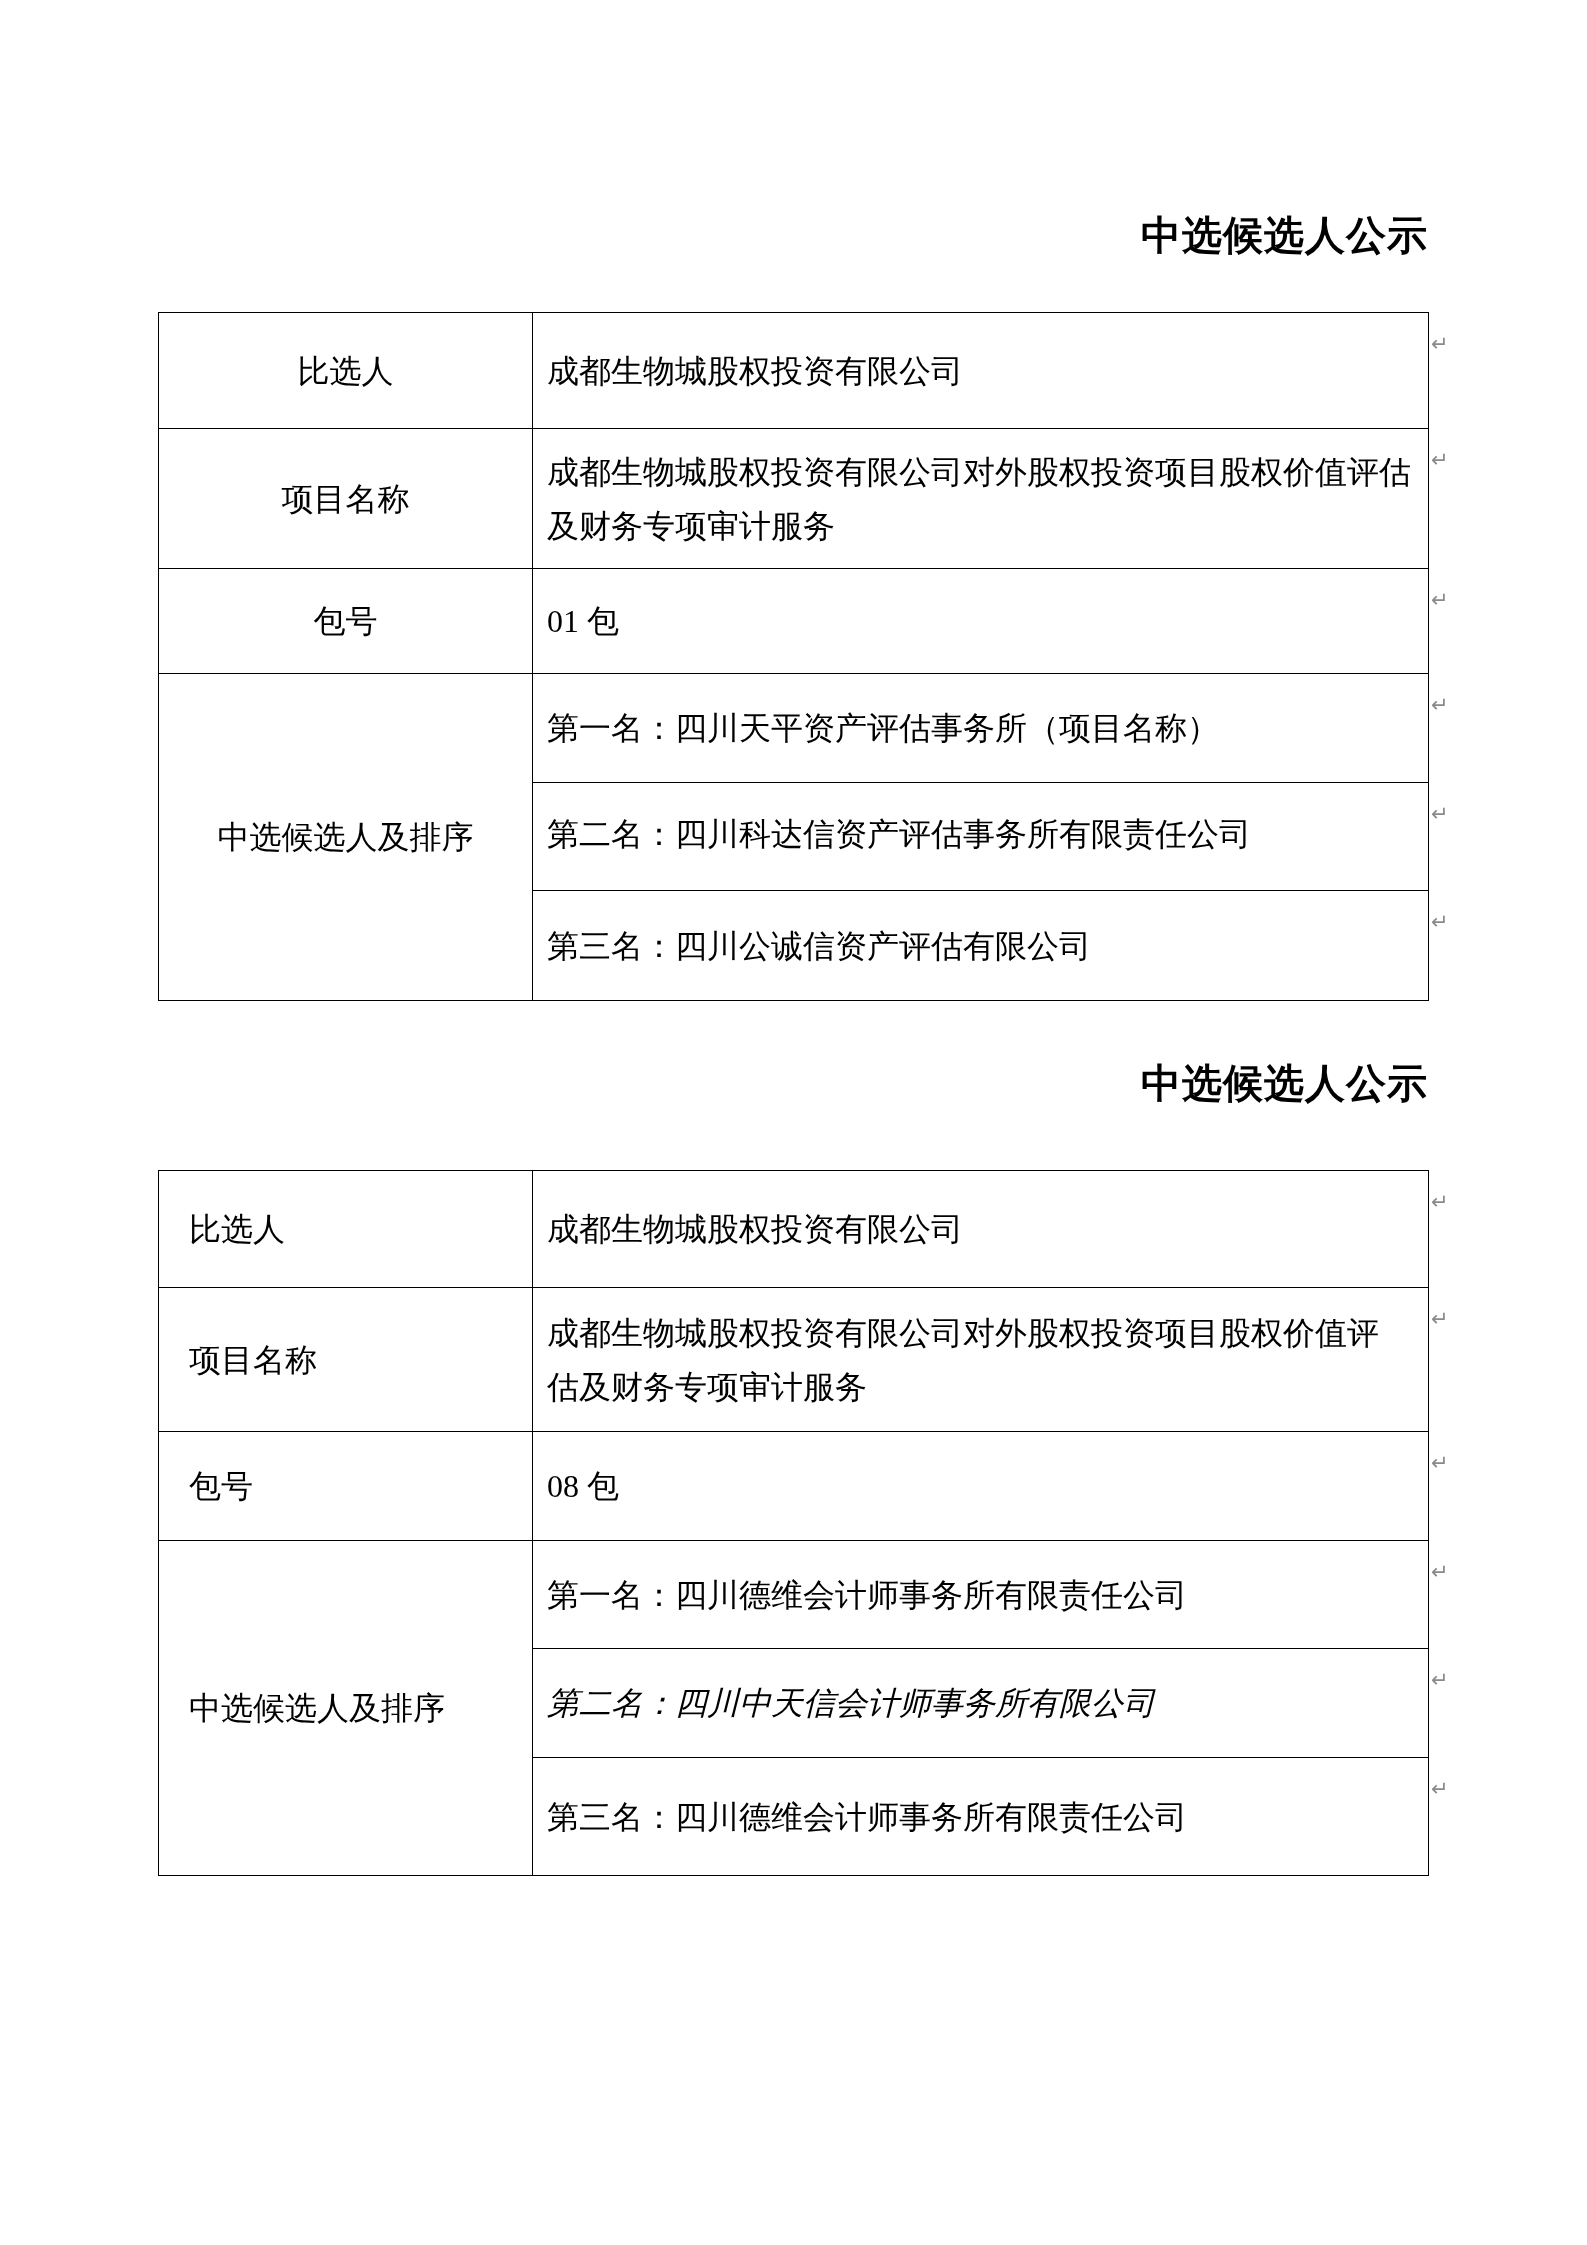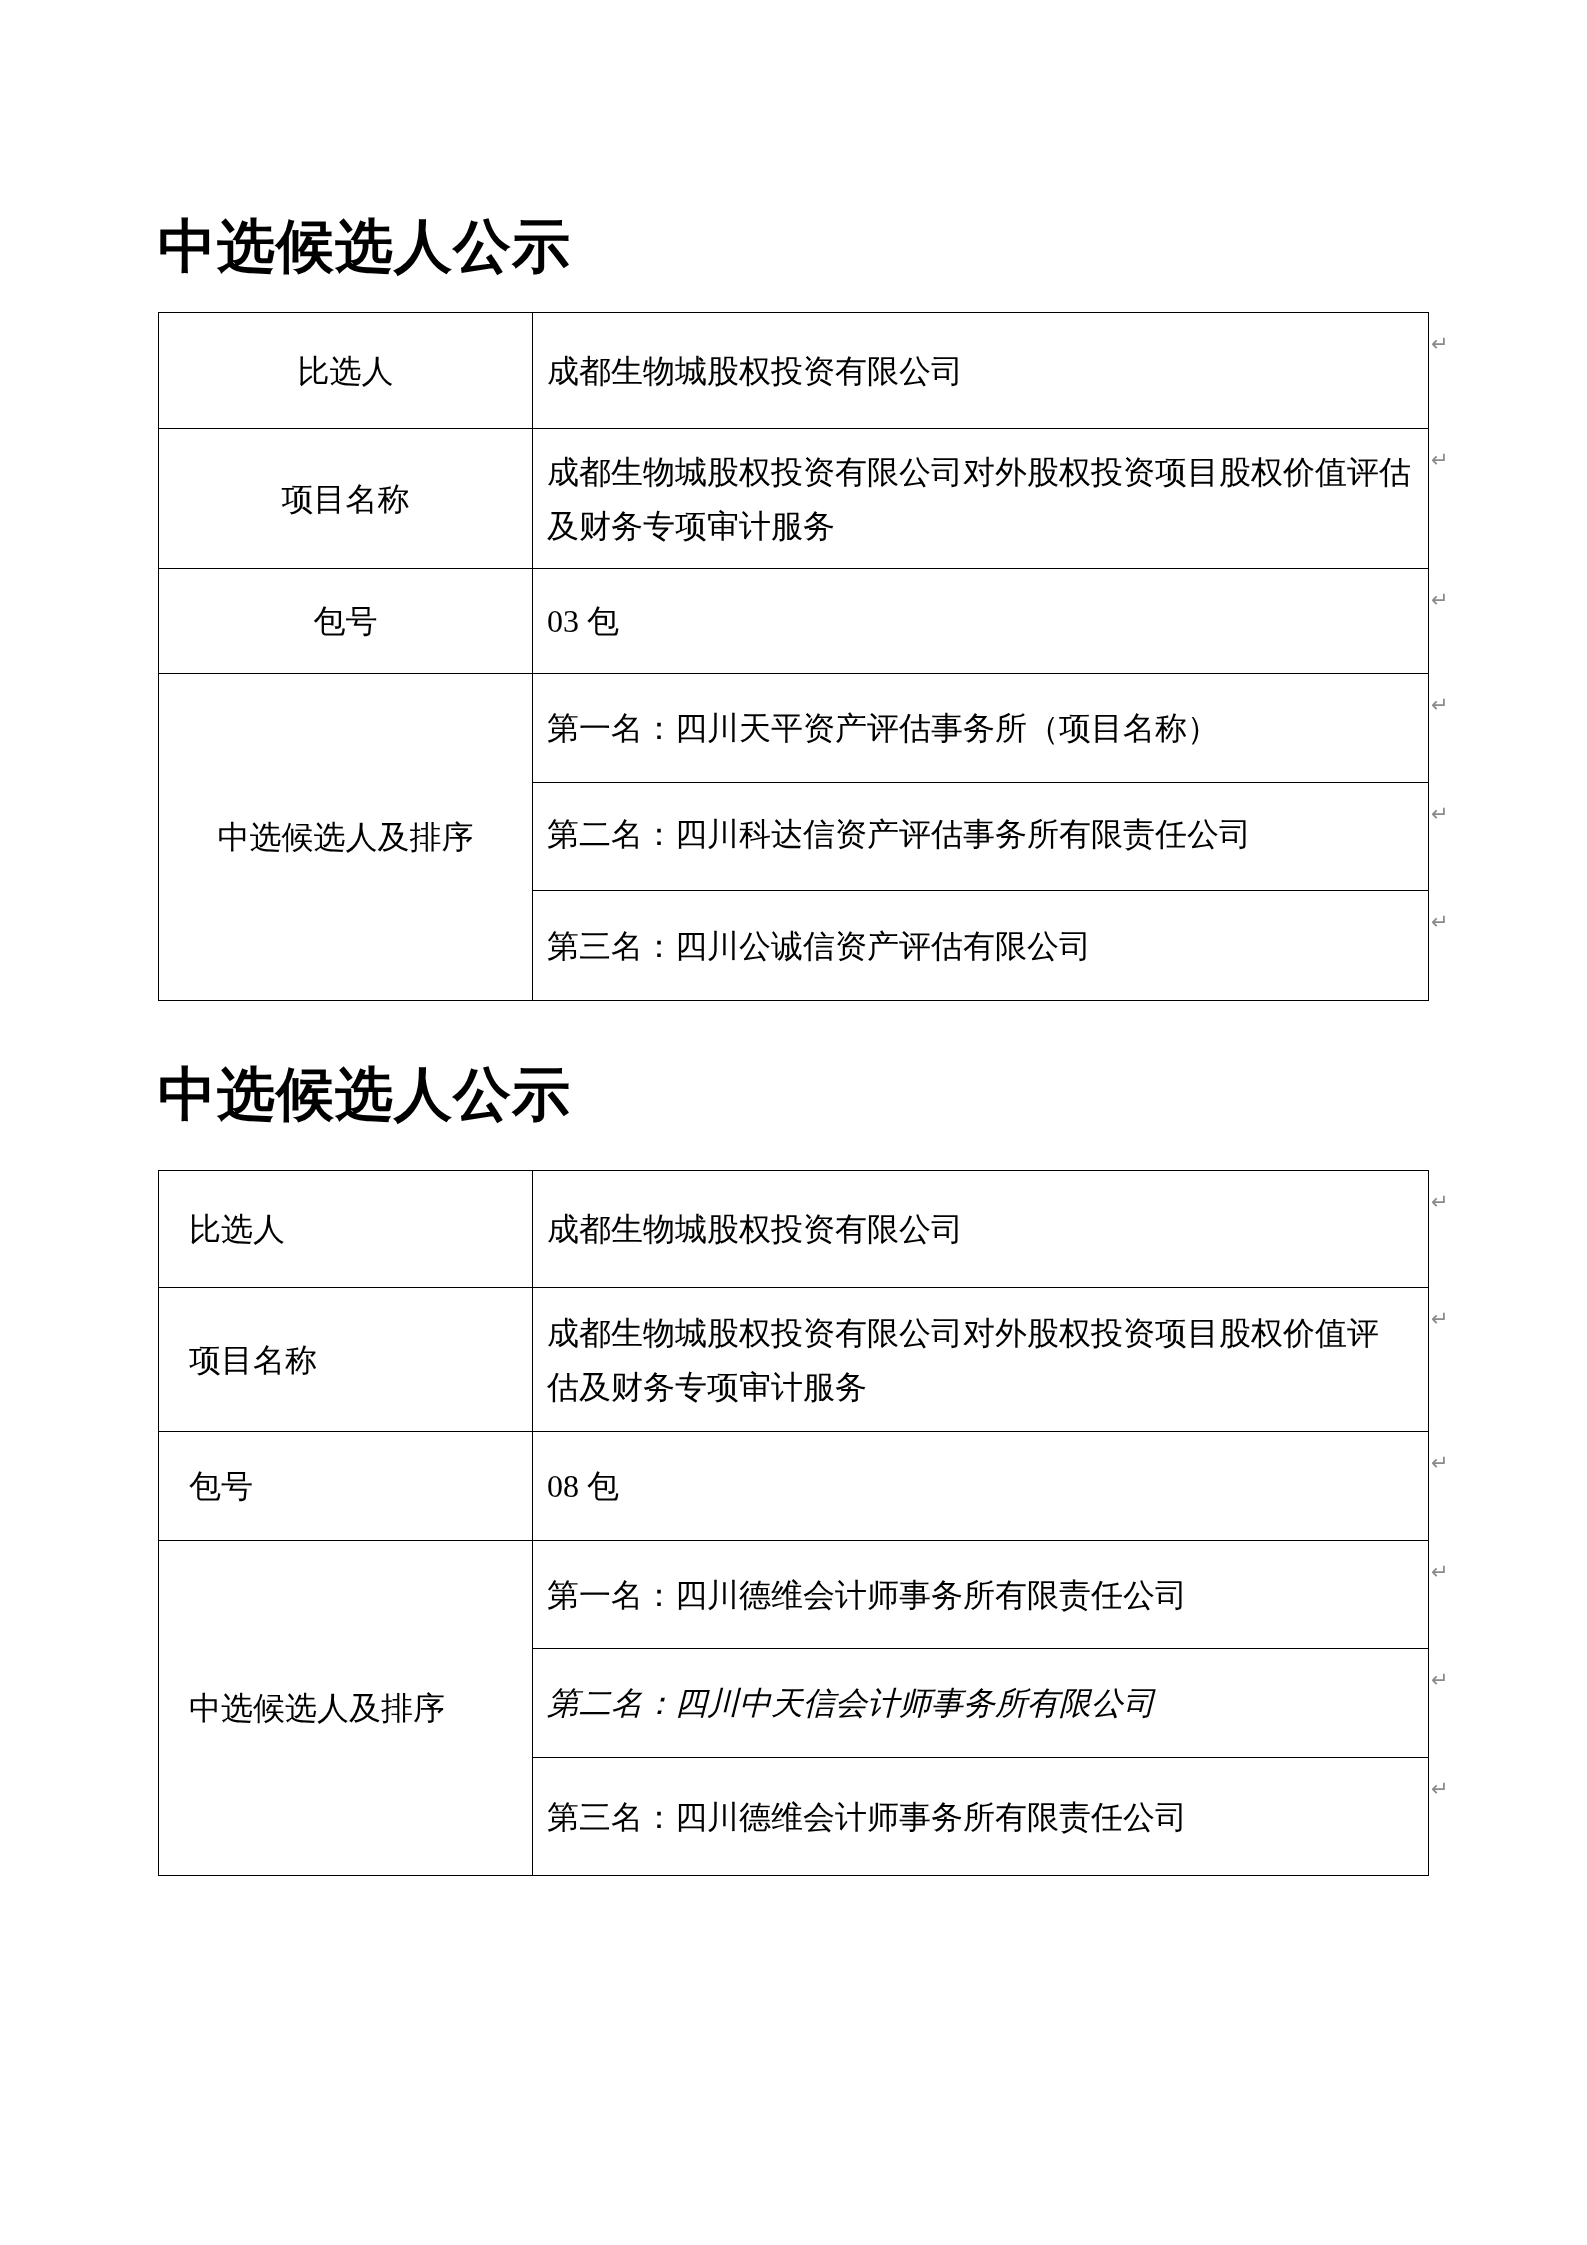--- a/index.html
+++ b/index.html
@@ -11,22 +11,22 @@
     position: relative;
     width: 1587px;
     height: 2245px;
     font-family: "Liberation Serif", "DejaVu Serif", serif;
     color: #000000;
   }
   .doc-title {
     position: absolute;
     left: 158px;
     width: 1270px;
-    text-align: left;
-    font-size: 58px;
+    text-align: right;
+    font-size: 40px;
     font-weight: bold;
     letter-spacing: 1px;
     white-space: nowrap;
   }
   #title-1 { top: 208px; }
   #title-2 { top: 1056px; }
 
   table.pub-table {
     position: absolute;
     left: 158px;
@@ -96,21 +96,21 @@
     <tr class="r1">
       <td class="lbl">比选人</td>
       <td class="val">成都生物城股权投资有限公司</td>
     </tr>
     <tr class="r2">
       <td class="lbl">项目名称</td>
       <td class="val">成都生物城股权投资有限公司对外股权投资项目股权价值评估及财务专项审计服务</td>
     </tr>
     <tr class="r3">
       <td class="lbl">包号</td>
-      <td class="val">03 包</td>
+      <td class="val">01 包</td>
     </tr>
     <tr class="r4">
       <td class="lbl" rowspan="3">中选候选人及排序</td>
       <td class="val">第一名：四川天平资产评估事务所（项目名称）</td>
     </tr>
     <tr class="r5">
       <td class="val">第二名：四川科达信资产评估事务所有限责任公司</td>
     </tr>
     <tr class="r6">
       <td class="val">第三名：四川公诚信资产评估有限公司</td>

